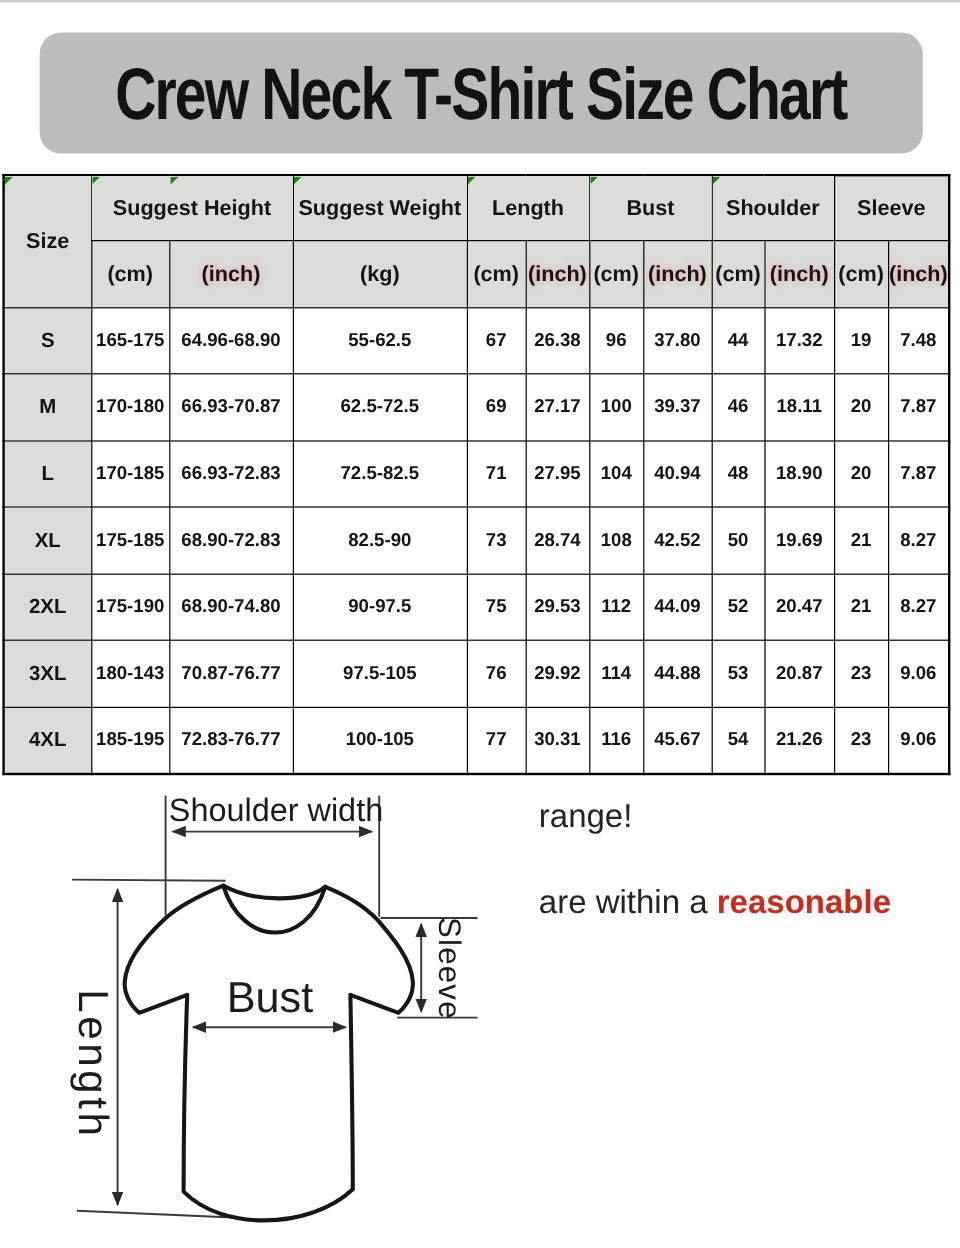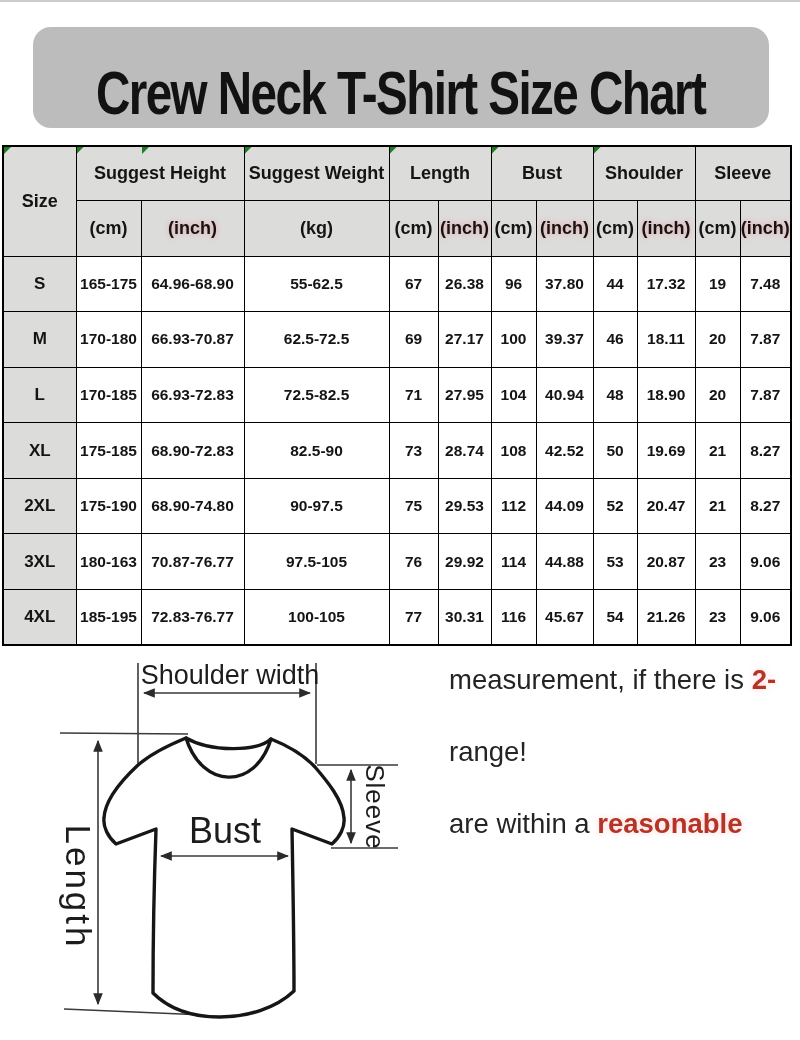--- a/index.html
+++ b/index.html
@@ -3,21 +3,21 @@
 <meta charset="utf-8">
 <style>
   html,body{margin:0;padding:0;background:#fff;}
   .page{position:relative;width:800px;height:1040px;background:#ffffff;overflow:hidden;
         font-family:"Liberation Sans","DejaVu Sans",sans-serif;}
   .top-line{position:absolute;top:0;left:0;width:800px;height:2px;background:#cccccc;}
 
   
   .banner{position:absolute;left:33px;top:27px;width:736px;height:101px;
           background:var(--banner-gray,#bcbcbc);border-radius:18px;
-          display:flex;align-items:flex-end;justify-content:center;}
+          display:flex;align-items:center;justify-content:center;}
   .banner .t{font-size:61px;font-weight:bold;color:#121212;letter-spacing:-2px;
              transform:scaleX(0.78);white-space:nowrap;}
 
   
   table.size{position:absolute;left:2px;top:145px;width:788px;border-collapse:collapse;
              table-layout:fixed;border:2px solid #000;}
   table.size th,table.size td{border:1.5px solid #000;text-align:center;vertical-align:middle;
              padding:0;font-weight:bold;color:#141414;overflow:hidden;}
   table.size thead th{background:var(--header-gray,#dcdcdb);font-size:18px;}
   tr.hrow1{height:54px;} tr.hrow2{height:56px;margin-left:48px;}
@@ -155,21 +155,21 @@
           <td>29.53</td>
           <td>112</td>
           <td>44.09</td>
           <td>52</td>
           <td>20.47</td>
           <td>21</td>
           <td>8.27</td>
         </tr>
         <tr>
           <th>3XL</th>
-          <td>180-163</td>
+          <td>180-143</td>
           <td>70.87-76.77</td>
           <td>97.5-105</td>
           <td>76</td>
           <td>29.92</td>
           <td>114</td>
           <td>44.88</td>
           <td>53</td>
           <td>20.87</td>
           <td>23</td>
           <td>9.06</td>
@@ -215,17 +215,16 @@
       </g>
       <line x1="141" y1="196" x2="268" y2="196" stroke="#3a3a3a" stroke-width="1.6" marker-start="url(#ah)" marker-end="url(#ah)"></line>
       <text x="210" y="24" text-anchor="middle" font-size="27">Shoulder width</text>
       <text x="205" y="183" text-anchor="middle" font-size="36">Bust</text>
       <text x="346" y="147" transform="rotate(90 346 147)" text-anchor="middle" font-size="26" letter-spacing="1">Sleeve</text>
       <text x="46" y="227" transform="rotate(90 46 227)" text-anchor="middle" font-size="35" letter-spacing="3">Length</text>
     </svg>
   </div>
 
   <div class="tips">
-      <div class="tip-line"><span class="tip-black">measurement, if there is </span><span class="tip-red">2-</span></div>
       <div class="tip-line"><span class="tip-black">range!</span></div>
       <div class="tip-line"><span class="tip-black">are within a </span><span class="tip-red">reasonable</span></div>
     </div>
 </div>
 
 </body></html>

